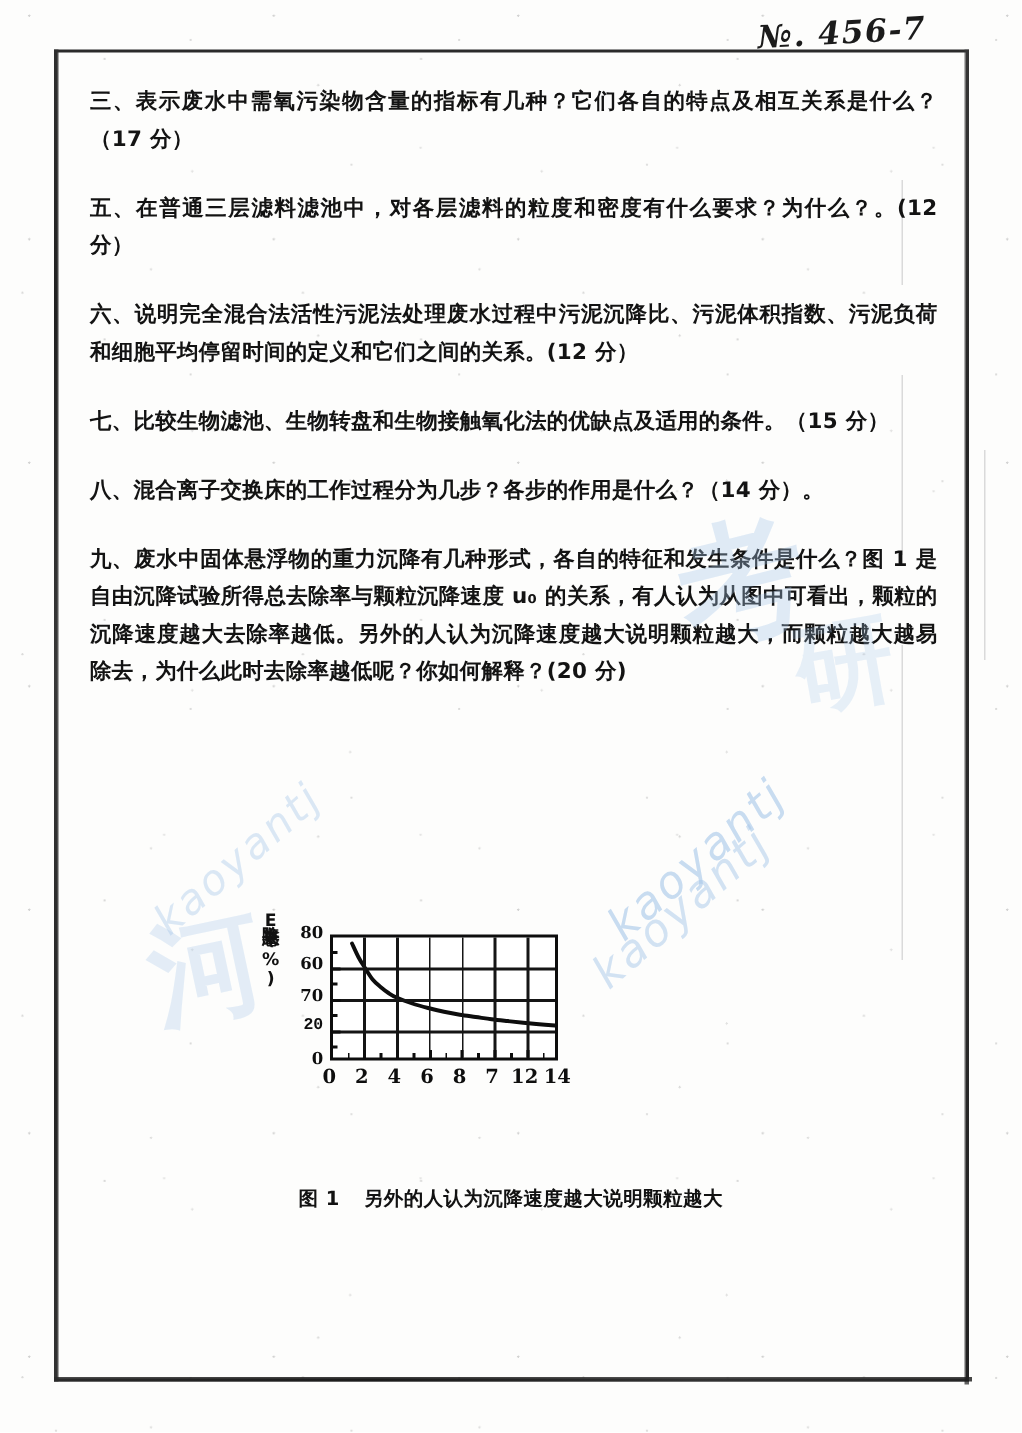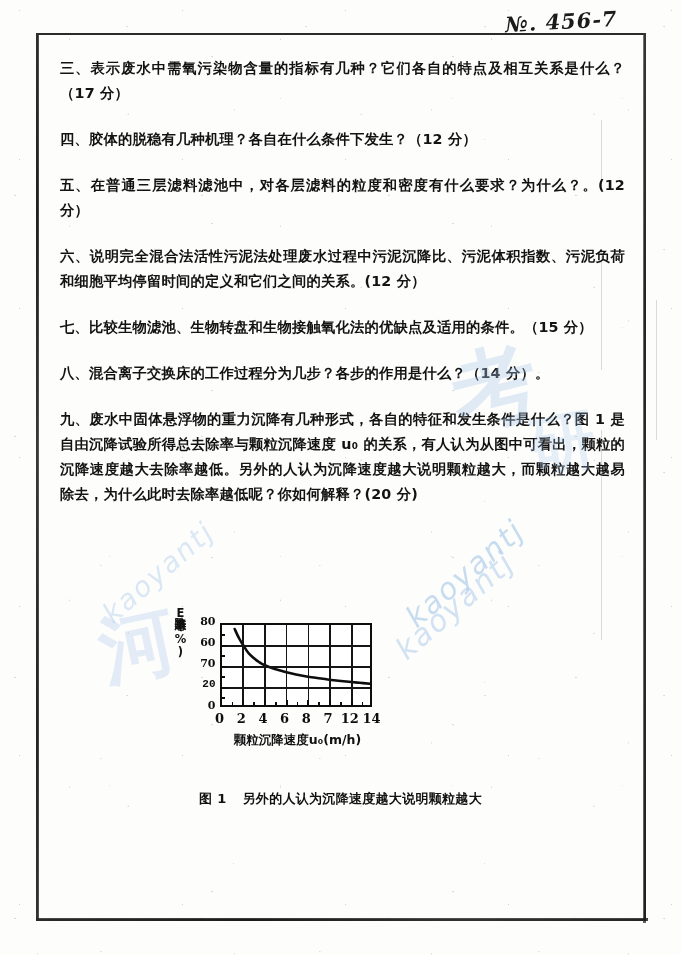--- a/index.html
+++ b/index.html
@@ -317,21 +317,20 @@
 
 <div class="artifact-line" style="left:601px;top:120px;width:1px;height:70px;"></div>
 <div class="artifact-line" style="left:601px;top:250px;width:1px;height:120px;"></div>
 <div class="artifact-line" style="left:601px;top:430px;width:1px;height:210px;"></div>
 <div class="artifact-line" style="left:656px;top:300px;width:1px;height:140px;"></div>
 
 <div id="handwritten-number">№. 456-7</div>
 
 <div id="content">
   <p class="q-block">三、表示废水中需氧污染物含量的指标有几种？它们各自的特点及相互关系是什么？（17 分）</p>
-  <p class="q-block">四、胶体的脱稳有几种机理？各自在什么条件下发生？（12 分）</p>
   <p class="q-block">五、在普通三层滤料滤池中，对各层滤料的粒度和密度有什么要求？为什么？。(12 分）</p>
   <p class="q-block">六、说明完全混合法活性污泥法处理废水过程中污泥沉降比、污泥体积指数、污泥负荷和细胞平均停留时间的定义和它们之间的关系。(12 分）</p>
   <p class="q-block">七、比较生物滤池、生物转盘和生物接触氧化法的优缺点及适用的条件。（15 分）</p>
   <p class="q-block">八、混合离子交换床的工作过程分为几步？各步的作用是什么？（14 分）。</p>
   <p class="q-block tight">九、废水中固体悬浮物的重力沉降有几种形式，各自的特征和发生条件是什么？图 1 是自由沉降试验所得总去除率与颗粒沉降速度 u₀ 的关系，有人认为从图中可看出，颗粒的沉降速度越大去除率越低。另外的人认为沉降速度越大说明颗粒越大，而颗粒越大越易除去，为什么此时去除率越低呢？你如何解释？(20 分)</p>
 </div>
 
 <div id="figure-wrap">
   <div id="chart-area">
 
@@ -384,23 +383,20 @@
         <div class="xtick-label" style="left: -10px;">0</div>
         <div class="xtick-label" style="left: 11.7143px;">2</div>
         <div class="xtick-label" style="left: 33.4286px;">4</div>
         <div class="xtick-label" style="left: 55.1429px;">6</div>
         <div class="xtick-label" style="left: 76.8571px;">8</div>
         <div class="xtick-label" style="left: 98.5714px;">7</div>
         <div class="xtick-label" style="left: 120.286px;">12</div>
         <div class="xtick-label" style="left: 142px;">14</div>
       </div>
 
-    <div id="x-axis-title">
-      <span>颗粒沉降速度u₀(m/h)</span>
-    </div>
   </div>
 
   <div id="figure-caption">
     <span>图 1</span><span class="cap-gap"></span><span>另外的人认为沉降速度越大说明颗粒越大</span>
   </div>
 </div>
 
 <div class="wm" id="wm-cjk-1">考</div>
 <div class="wm" id="wm-cjk-2">河</div>
 <div class="wm" id="wm-cjk-3">研</div>

